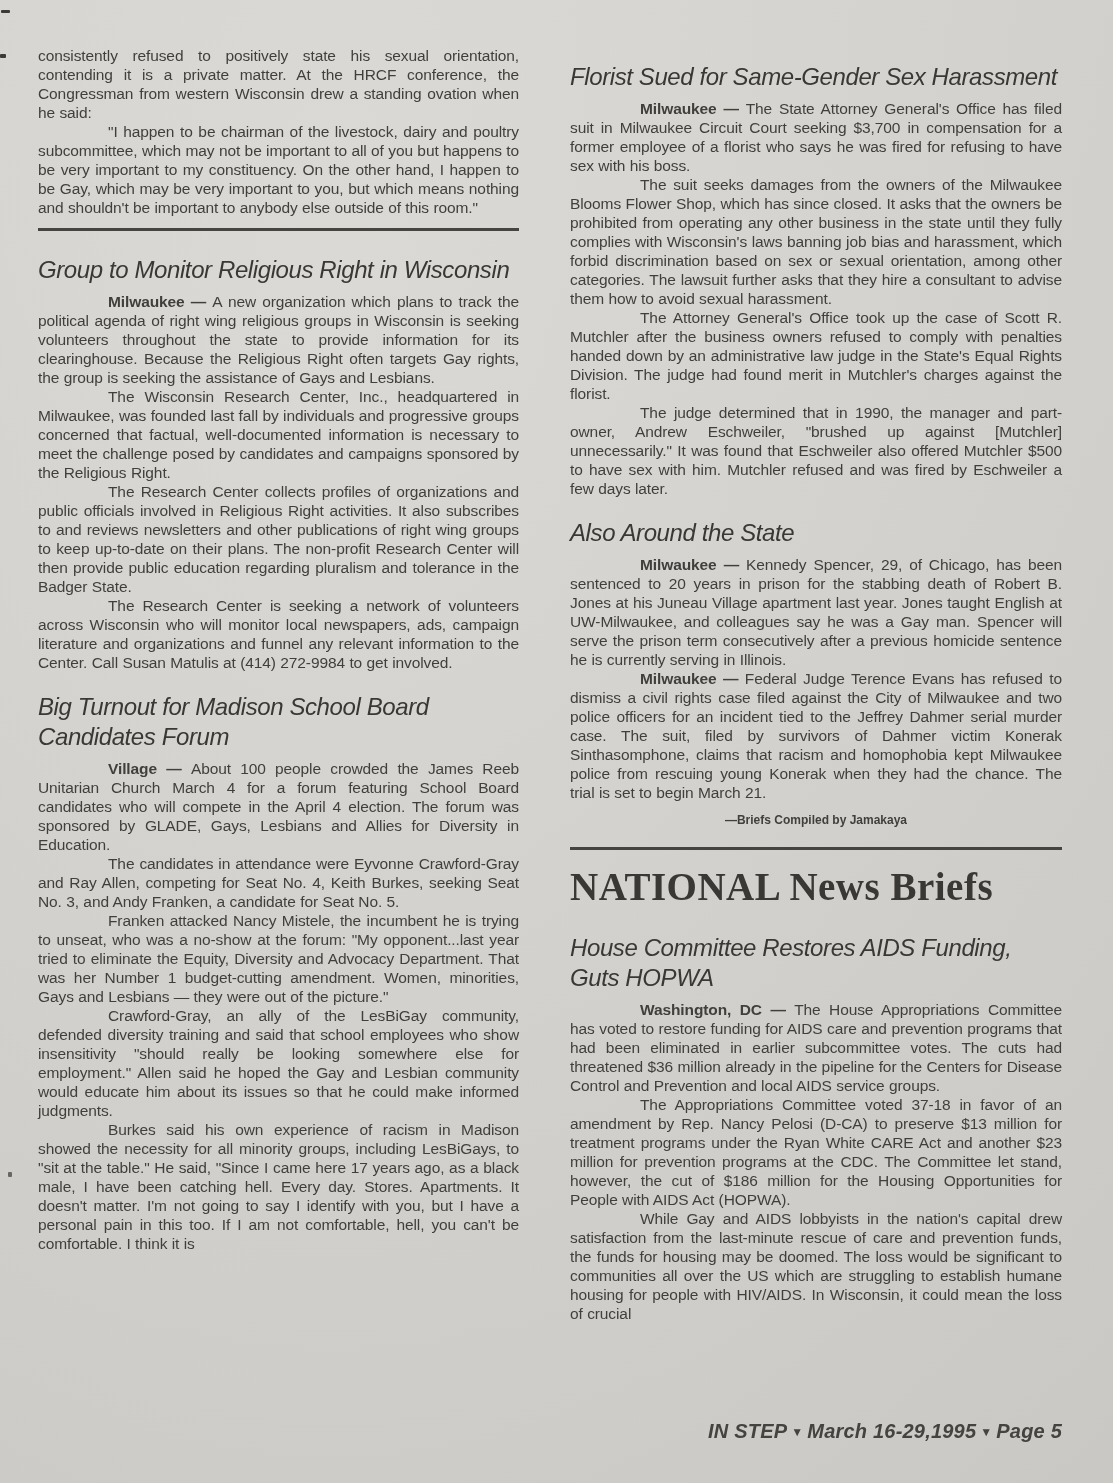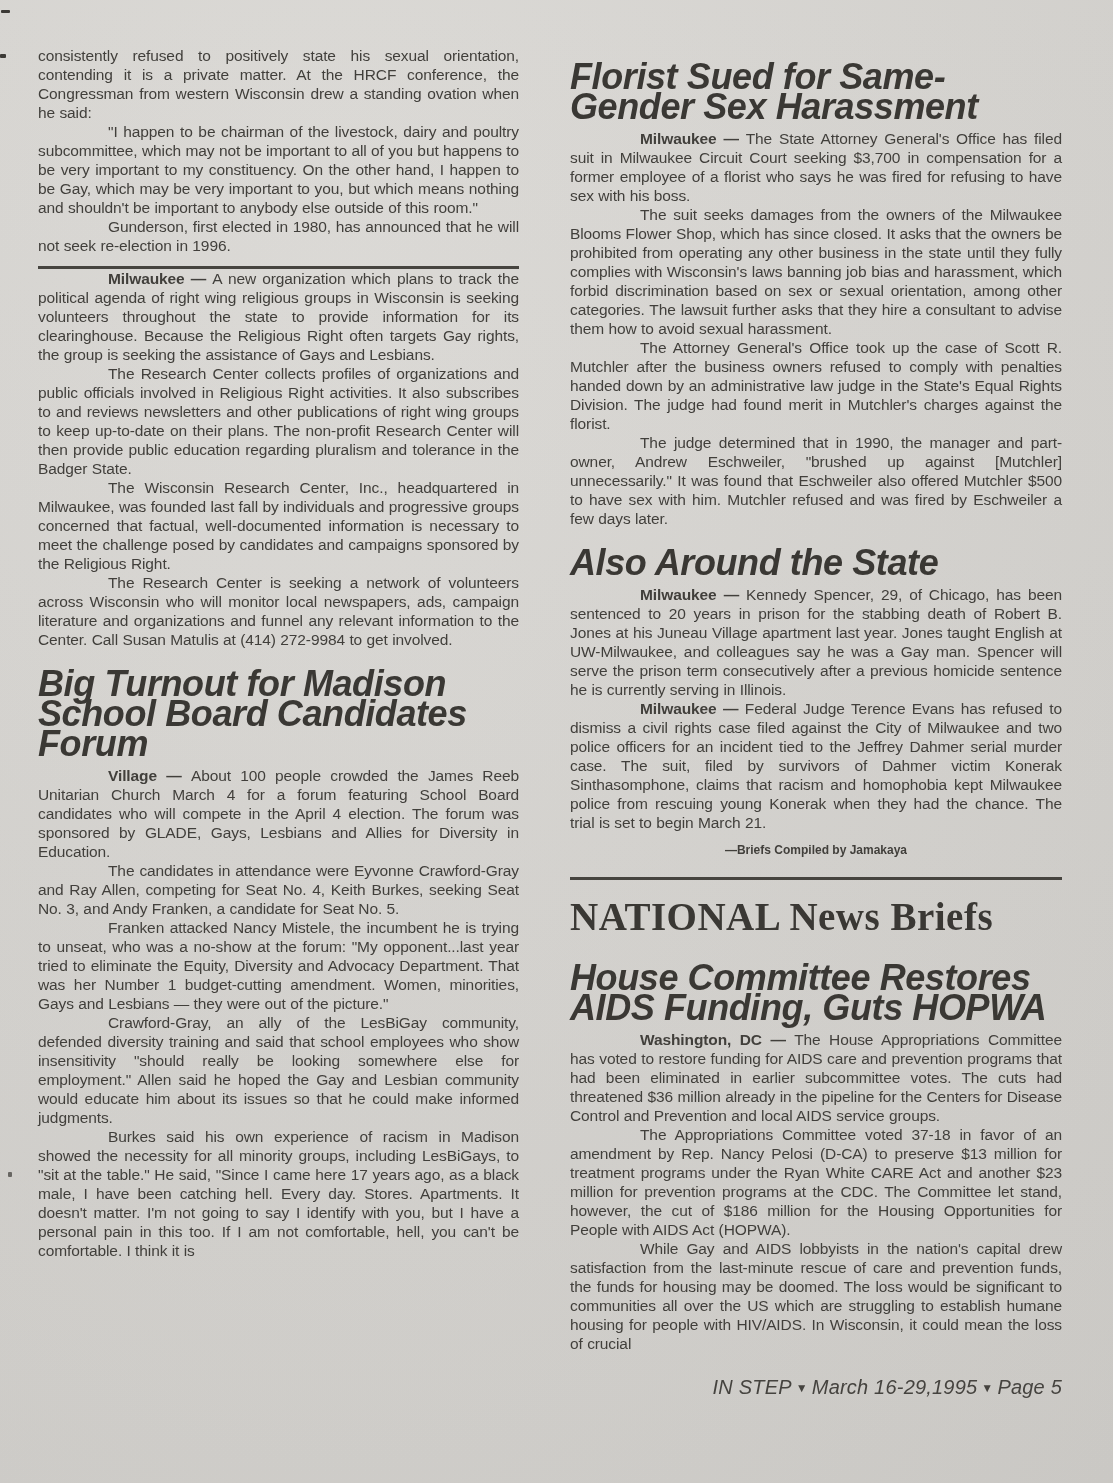--- a/index.html
+++ b/index.html
@@ -40,45 +40,45 @@
     font-family:"Liberation Serif", serif;
     font-weight:bold;
     font-size:39px;
     line-height:44px;
     letter-spacing:0.5px;
     color:#3a3834;
     margin:15px 0 0 0;
   }
 
   .headline {
-    font-weight:bold;
+    font-weight:normal;
     font-style:italic;
-    font-size:36px;
+    font-size:24px;
     line-height:30px;
     letter-spacing:-0.4px;
     color:#3a3834;
     margin:20px 0 7px 0;
   }
   .headline.first { margin-top:24px; }
 
   .byline {
     font-weight:bold;
     font-size:12px;
     line-height:19px;
     text-align:center;
     margin:9px 0 0 0;
   }
 
   .footer {
     position:absolute;
-    left:570px; top:1376px;
+    left:570px; top:1420px;
     width:492px;
     text-align:right;
     font-style:italic;
-    font-weight:normal;
+    font-weight:bold;
     font-size:20px;
     color:#45433f;
     letter-spacing:0.2px;
   }
   .footer .tri {
     font-style:normal;
     font-size:12px;
     vertical-align:2px;
     padding:0 4px;
   }
@@ -94,30 +94,30 @@
 <div class="page">
 
   <div class="speck s1"></div>
   <div class="speck s2"></div>
   <div class="speck s3"></div>
 
   <div class="col col-left">
 
     <p class="body">consistently refused to positively state his sexual orientation, contending it is a private matter. At the HRCF conference, the Congressman from western Wisconsin drew a standing ovation when he said:</p>
     <p class="body indent">"I happen to be chairman of the livestock, dairy and poultry subcommittee, which may not be important to all of you but happens to be very important to my constituency. On the other hand, I happen to be Gay, which may be very important to you, but which means nothing and shouldn't be important to anybody else outside of this room."</p>
-    <p class="body indent">Gunderson, first elected in 1980, has announced that he will not seek re-election in 1996.</p>
 
     <div class="rule"></div>
 
 
+    <h2 class="headline first">Group to Monitor Religious Right in Wisconsin</h2>
     <p class="body indent">
       <b class="lead">Milwaukee — </b><span>A new organization which plans to track the political agenda of right wing religious groups in Wisconsin is seeking volunteers throughout the state to provide information for its clearinghouse. Because the Religious Right often targets Gay rights, the group is seeking the assistance of Gays and Lesbians.</span>
     </p>
+    <p class="body indent">The Wisconsin Research Center, Inc., headquartered in Milwaukee, was founded last fall by individuals and progressive groups concerned that factual, well-documented information is necessary to meet the challenge posed by candidates and campaigns sponsored by the Religious Right.</p>
     <p class="body indent">The Research Center collects profiles of organizations and public officials involved in Religious Right activities. It also subscribes to and reviews newsletters and other publications of right wing groups to keep up-to-date on their plans. The non-profit Research Center will then provide public education regarding pluralism and tolerance in the Badger State.</p>
-    <p class="body indent">The Wisconsin Research Center, Inc., headquartered in Milwaukee, was founded last fall by individuals and progressive groups concerned that factual, well-documented information is necessary to meet the challenge posed by candidates and campaigns sponsored by the Religious Right.</p>
     <p class="body indent">The Research Center is seeking a network of volunteers across Wisconsin who will monitor local newspapers, ads, campaign literature and organizations and funnel any relevant information to the Center. Call Susan Matulis at (414) 272-9984 to get involved.</p>
 
     <h2 class="headline">Big Turnout for Madison School Board Candidates Forum</h2>
     <p class="body indent">
       <b class="lead">Village — </b><span>About 100 people crowded the James Reeb Unitarian Church March 4 for a forum featuring School Board candidates who will compete in the April 4 election. The forum was sponsored by GLADE, Gays, Lesbians and Allies for Diversity in Education.</span>
     </p>
     <p class="body indent">The candidates in attendance were Eyvonne Crawford-Gray and Ray Allen, competing for Seat No. 4, Keith Burkes, seeking Seat No. 3, and Andy Franken, a candidate for Seat No. 5.</p>
     <p class="body indent">Franken attacked Nancy Mistele, the incumbent he is trying to unseat, who was a no-show at the forum: "My opponent...last year tried to eliminate the Equity, Diversity and Advocacy Department. That was her Number 1 budget-cutting amendment. Women, minorities, Gays and Lesbians — they were out of the picture."</p>
     <p class="body indent">Crawford-Gray, an ally of the LesBiGay community, defended diversity training and said that school employees who show insensitivity "should really be looking somewhere else for employment." Allen said he hoped the Gay and Lesbian community would educate him about its issues so that he could make informed judgments.</p>
     <p class="body indent">Burkes said his own experience of racism in Madison showed the necessity for all minority groups, including LesBiGays, to "sit at the table." He said, "Since I came here 17 years ago, as a black male, I have been catching hell. Every day. Stores. Apartments. It doesn't matter. I'm not going to say I identify with you, but I have a personal pain in this too. If I am not comfortable, hell, you can't be comfortable. I think it is</p>

